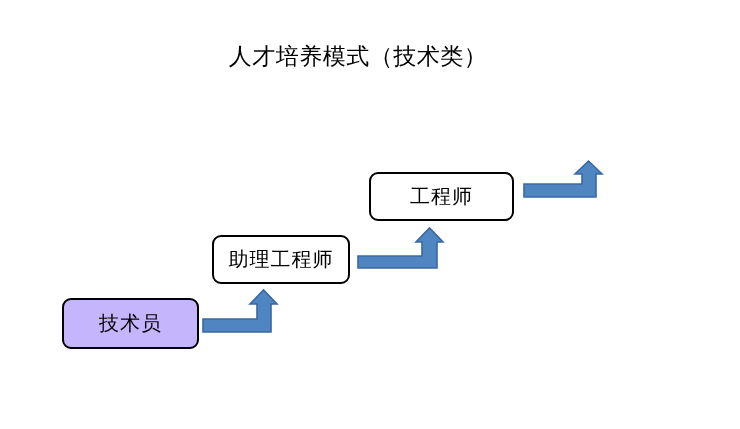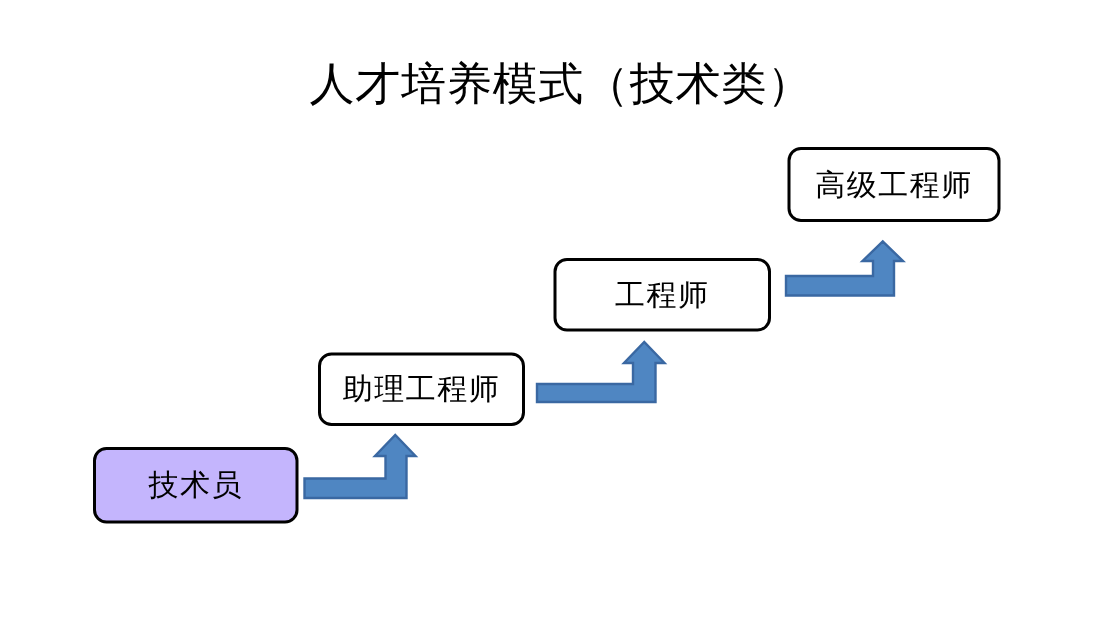--- a/index.html
+++ b/index.html
@@ -6,23 +6,23 @@
   .canvas{
     position:relative;
     width:740px;height:429px;
     background:#ffffff;
     overflow:hidden;
     font-family:"Liberation Serif","DejaVu Serif",serif;
     color:#000000;
   }
   .title{
     position:absolute;
-    top:44px;left:16px;width:716px;
+    top:44px;left:0;width:716px;
     text-align:center;
-    font-size:30px;
+    font-size:23px;
     line-height:26px;
     letter-spacing:0.5px;
     white-space:nowrap;
   }
   .node{
     position:absolute;
     box-sizing:border-box;
     background:#ffffff;
     border:2px solid #000000;
     border-radius:9px;
@@ -68,17 +68,14 @@
   </div>
 
   <div class="node node-3" style="border-color: rgb(0, 0, 0); background: rgb(255, 255, 255);">
     <span>工程师</span>
   </div>
 
   <div class="node node-2" style="border-color: rgb(0, 0, 0); background: rgb(255, 255, 255);">
     <span>助理工程师</span>
   </div>
 
-  <div class="node node-4" style="border-color: rgb(0, 0, 0); background: rgb(255, 255, 255);">
-    <span>高级工程师</span>
-  </div>
 
 </div>
 
 </body></html>

